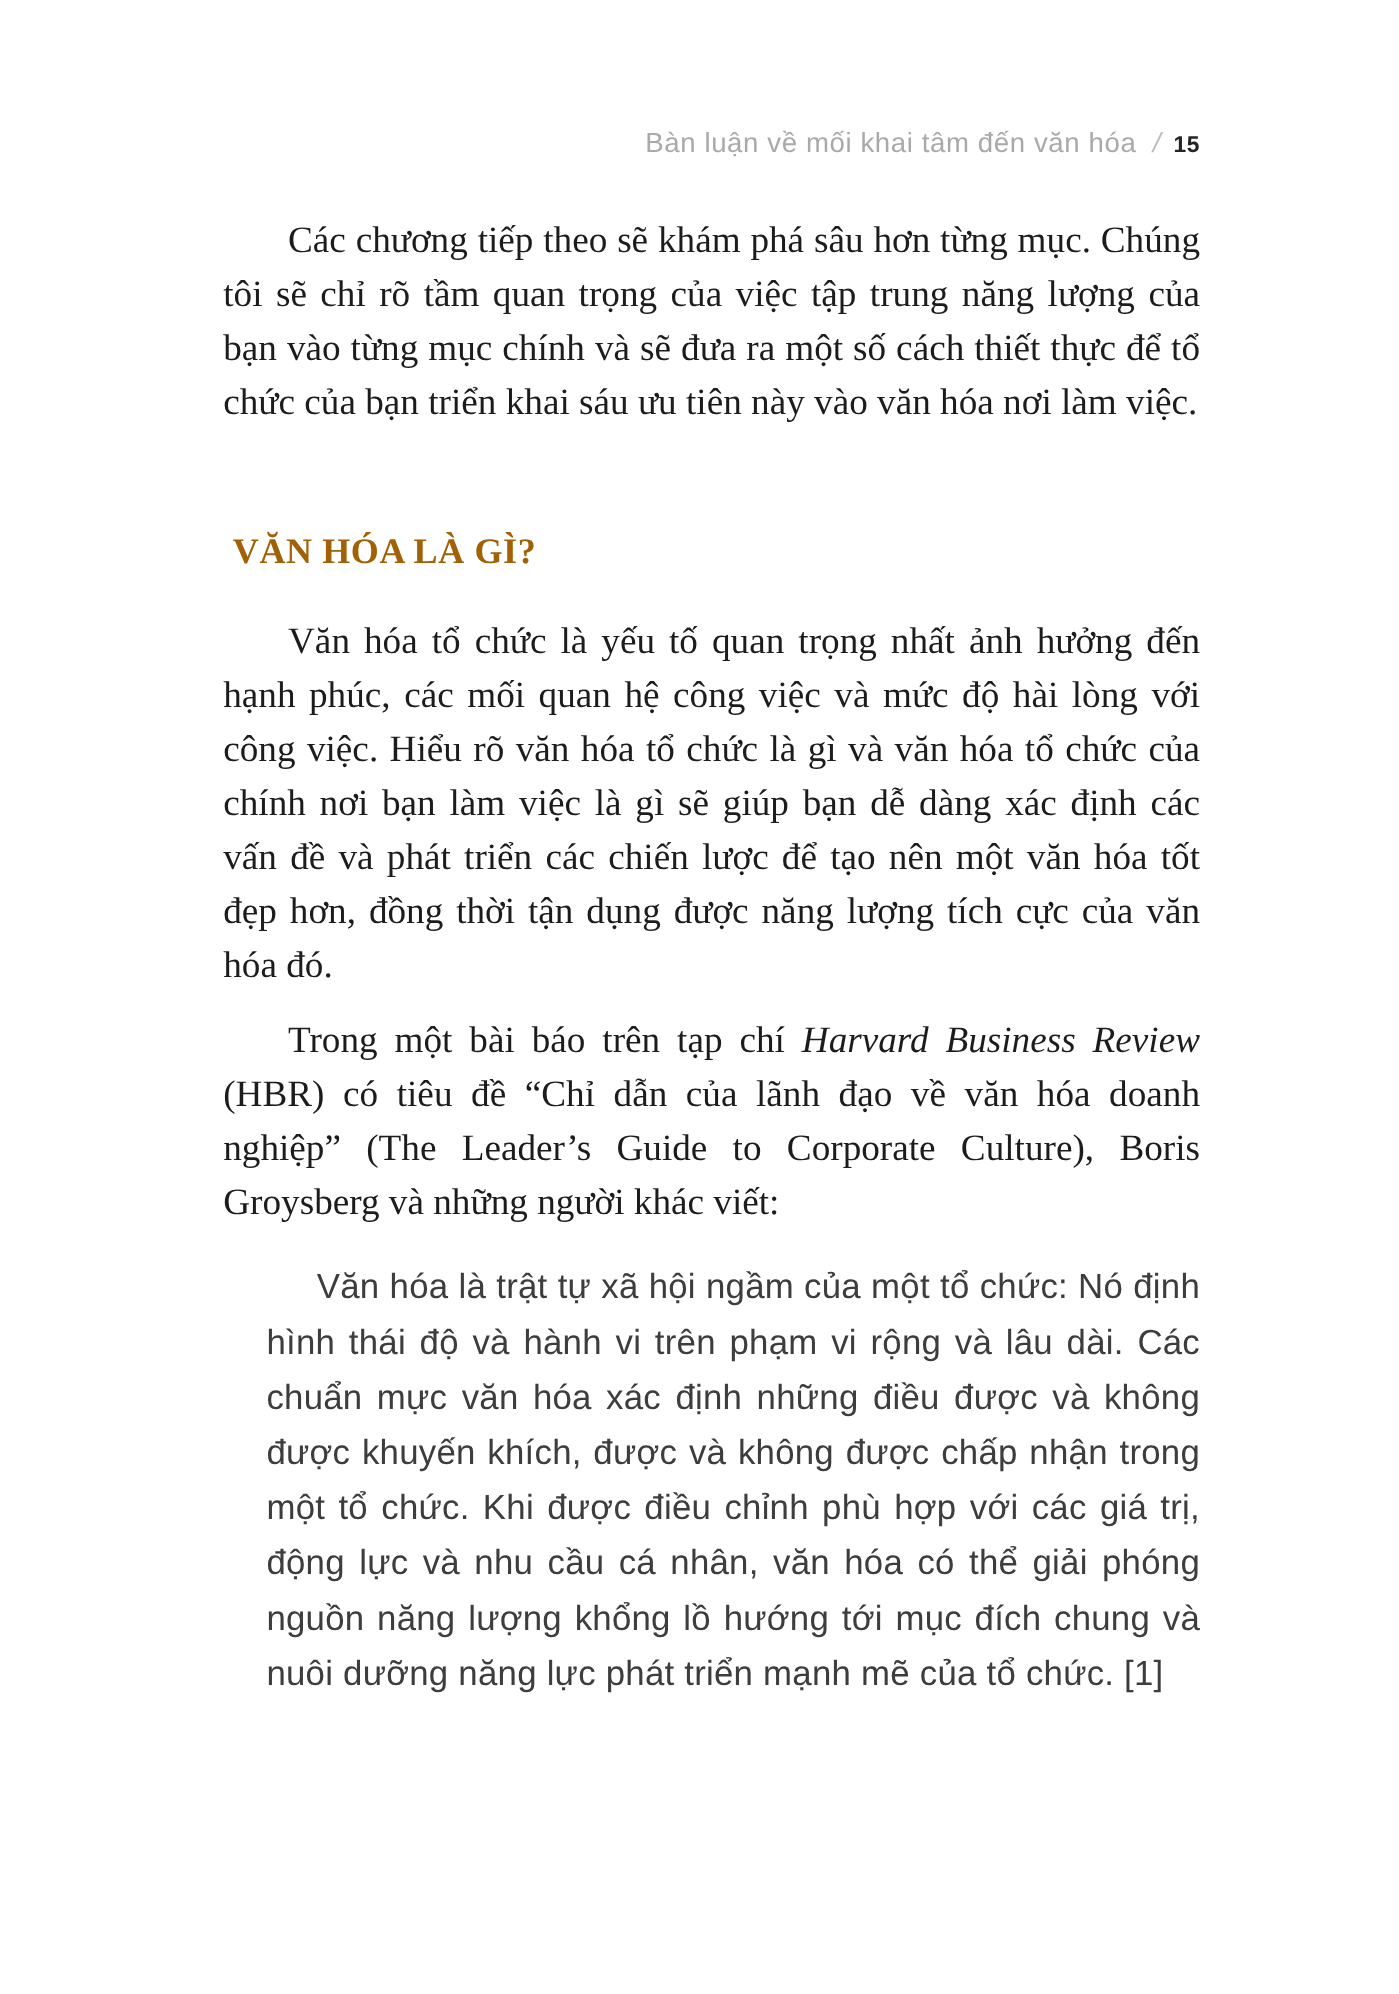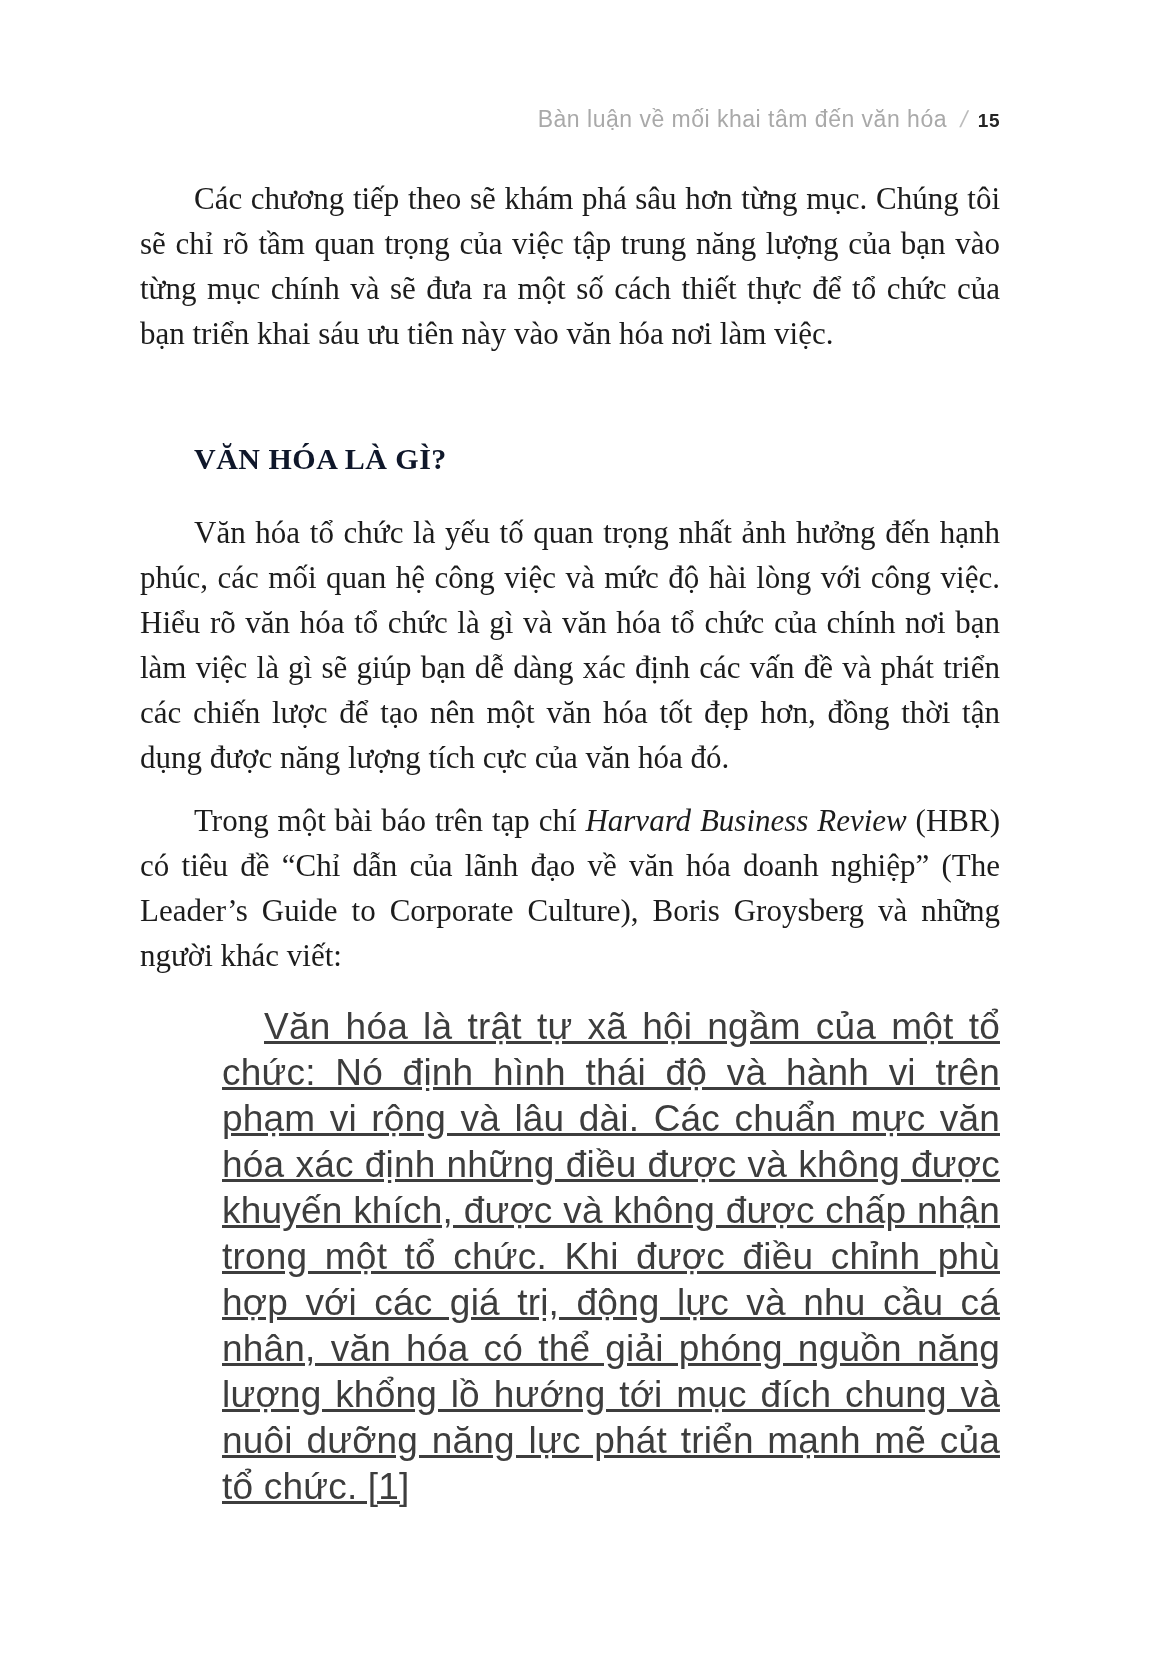--- a/index.html
+++ b/index.html
@@ -44,51 +44,50 @@
     font-size: 19px;
   }
 
   
   .body-para {
     font-size: 31px;
     line-height: 45px;
     text-align: justify;
     color: #1c1c1c;
   }
-  .body-para.indent { text-indent: 54px; }
+  .body-para.indent { text-indent: 54px; margin-left: 46px; }
 
   .para-intro   { margin-top: 40px; }
 
   .section-heading {
     margin-top: 86px;
     margin-left: 54px;
     font-size: 30px;
     font-weight: bold;
     letter-spacing: 0.5px;
-    color: #0f172a;
+    color: #a16207;
     font-family: "Liberation Serif", "DejaVu Serif", serif;
   }
 
   .para-culture { margin-top: 34px; }
   .para-hbr     { margin-top: 18px; }
   .para-hbr em  { font-style: italic; }
 
   
   .quote {
     margin-top: 26px;
     margin-left: 82px;
     font-family: "Liberation Sans", "DejaVu Sans", sans-serif;
     font-weight: 300;
-    font-size: 37px;
+    font-size: 29px;
     line-height: 46px;
     color: #3d3d3d;
     text-align: justify;
     text-indent: 42px;
     letter-spacing: 0.2px;
-    text-decoration: underline;
   }
 </style>
 </head>
 <body>
 
 <div class="page">
 
   <header class="page-header">
     <span>Bàn luận về mối khai tâm đến văn hóa</span><span class="sep">/</span><span class="pagenum">15</span>
   </header>

